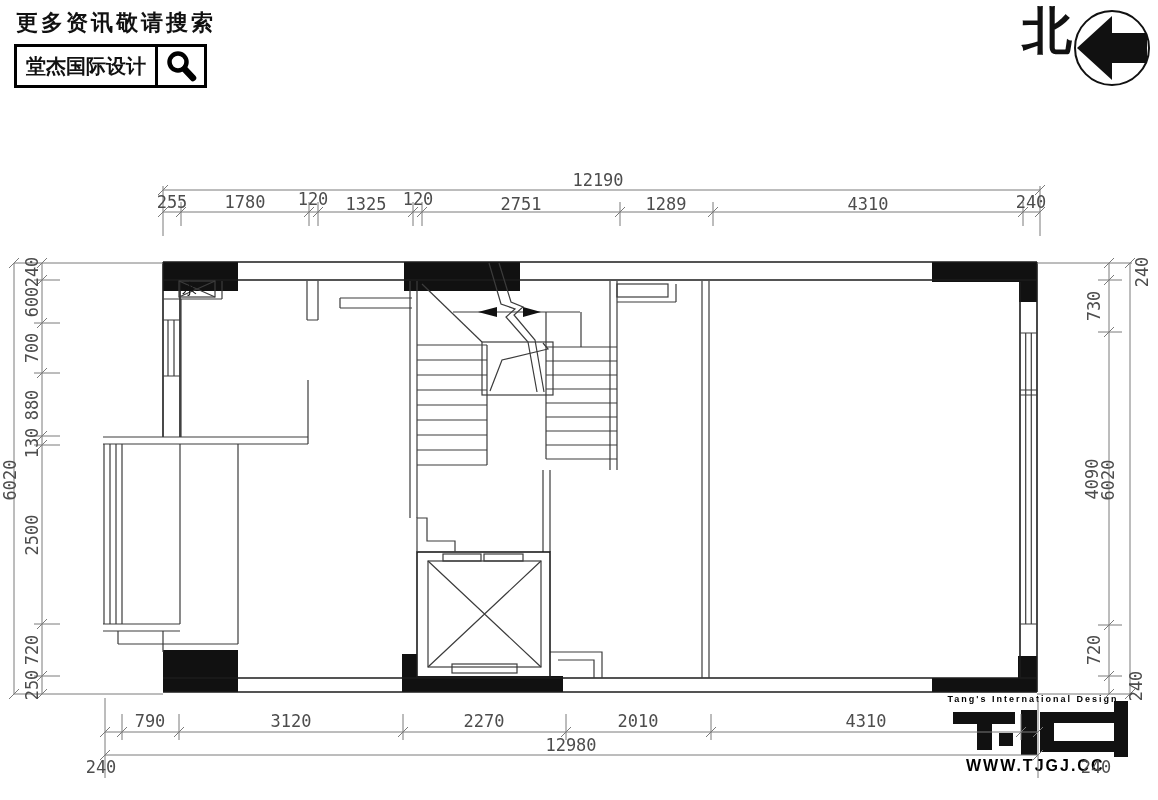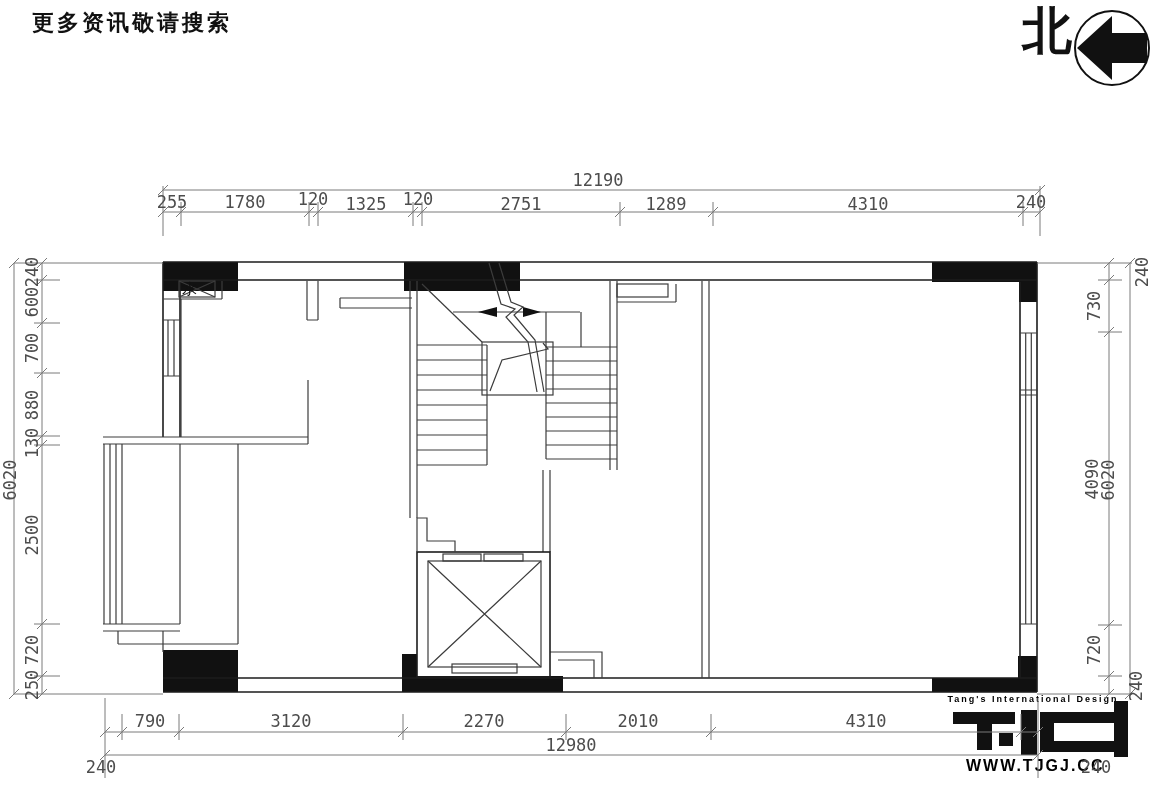--- a/index.html
+++ b/index.html
@@ -1,19 +1,19 @@
 <!DOCTYPE html>
 <html><head>
 <meta charset="utf-8">
 <style>
   html,body{margin:0;padding:0;background:#fff;width:1158px;height:800px;overflow:hidden;
     font-family:"Liberation Sans",sans-serif;}
   .abs{position:absolute;}
   #stage{position:relative;width:1158px;height:800px;background:#fff;}
-  .tagline{left:32px;top:8px;font-size:22px;font-weight:bold;letter-spacing:3px;color:#111;}
+  .tagline{left:16px;top:8px;font-size:22px;font-weight:bold;letter-spacing:3px;color:#111;}
   .searchbox{left:14px;top:44px;border:3px solid #000;display:flex;align-items:stretch;height:38px;background:#fff;}
   .searchbox .brand{display:flex;align-items:center;padding:0 9px;font-size:20px;font-weight:600;color:#111;}
   .searchbox .sep{border-left:3px solid #000;}
   .searchbox .iconcell{display:flex;align-items:center;justify-content:center;width:46px;}
   .north-char{left:1022px;top:6px;font-size:50px;font-weight:bold;color:#111;
     font-family:"Liberation Serif",serif;line-height:1;}
   #plan-svg{left:0;top:0;z-index:2;pointer-events:none;}
   .logo-block{z-index:1;}
   .logo-caption{left:946px;top:694px;width:174px;font-size:9px;font-weight:bold;letter-spacing:2px;
     color:#000;text-align:center;white-space:nowrap;}
@@ -25,20 +25,30 @@
   .wallln{stroke:#1d1d1d;stroke-width:1.6;fill:none;}
   .thinln{stroke:#3c3c3c;stroke-width:1.2;fill:none;}
   .blk{fill:#111;stroke:none;}
 </style>
 </head>
 <body>
 
 <div id="stage">
 
   <div class="abs tagline">更多资讯敬请搜索</div>
+  <div class="abs searchbox">
+    <div class="brand">堂杰国际设计</div>
+    <div class="sep"></div>
+    <div class="iconcell">
+      <svg width="34" height="34" viewBox="0 0 34 34">
+        <circle cx="14" cy="13" r="8.5" fill="none" stroke="#000" stroke-width="4.5"></circle>
+        <line x1="20.5" y1="20" x2="29" y2="29" stroke="#000" stroke-width="6.5" stroke-linecap="round"></line>
+      </svg>
+    </div>
+  </div>
 
   <div class="abs north-char">北</div>
   <svg class="abs" style="left:1070px;top:4px;" width="88" height="90">
     <circle cx="42" cy="44" r="37" fill="none" stroke="#111" stroke-width="2"></circle>
     <polygon points="7,44 42,12 42,29 77,29 77,59 42,59 42,76" fill="#111"></polygon>
   </svg>
 
   <div class="logo-block">
     <div class="abs logo-caption">Tang's International Design</div>
     <svg class="abs" style="left:945px;top:695px;" width="210" height="70">

